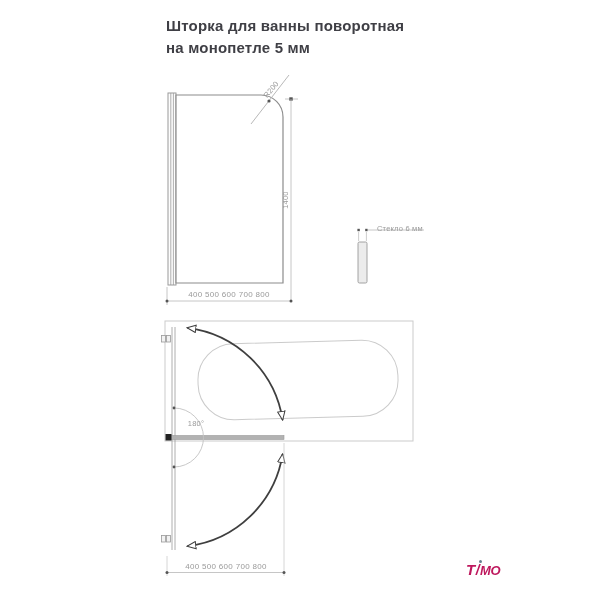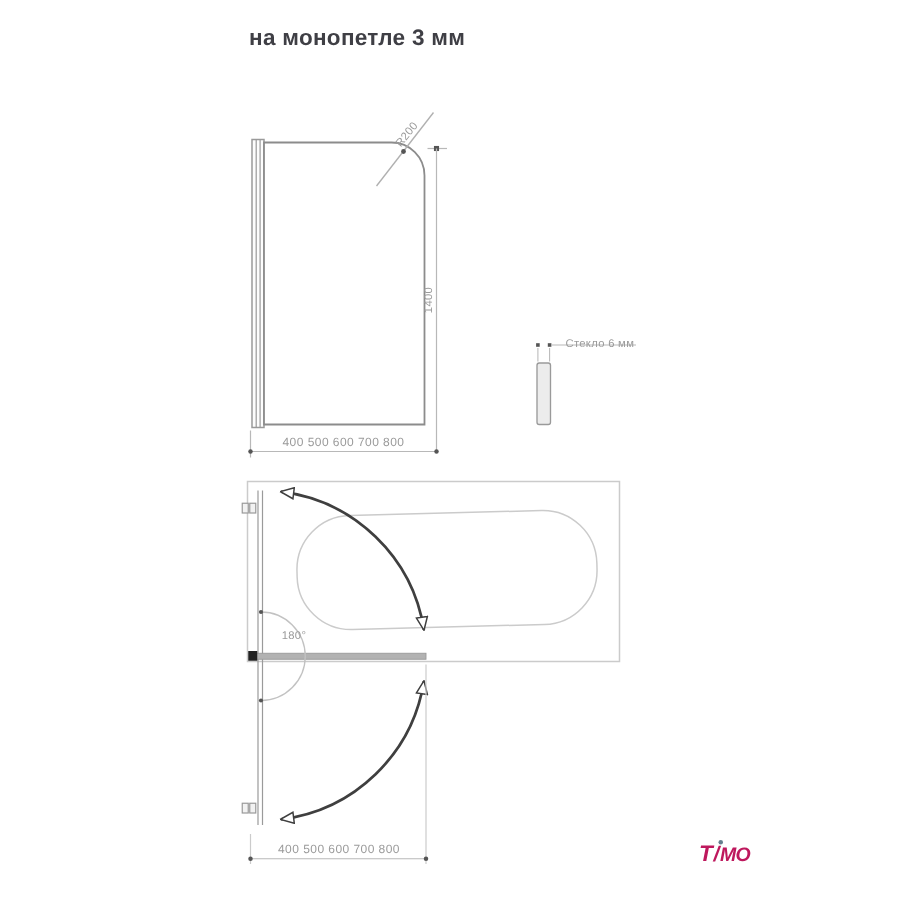--- a/index.html
+++ b/index.html
@@ -17,21 +17,22 @@
   .logo .mo{font-size:13px;}
   .logo-dot{position:absolute;left:13px;top:-1px;width:3px;height:3px;border-radius:50%;
     background:#64808f;display:block;}
 </style>
 </head>
 <body>
 
 <div class="stage">
 
   <div class="title">
-    <div>на монопетле 3 мм</div>
+    <div>Шторка для ванны поворотная</div>
+    <div>на монопетле 5 мм</div>
   </div>
 
   <svg class="drawing" width="600" height="600" viewBox="0 0 600 600">
     <defs>
       <marker id="arrhead" viewBox="0 0 10 9" refX="9" refY="4.5" markerWidth="10" markerHeight="9" markerUnits="userSpaceOnUse" orient="auto-start-reverse">
         <path d="M0.6,0.8 L9.4,4.5 L0.6,8.2 Z" fill="#ffffff" stroke="#3f3f3f" stroke-width="1"></path>
       </marker>
     </defs>
 
     <g>

